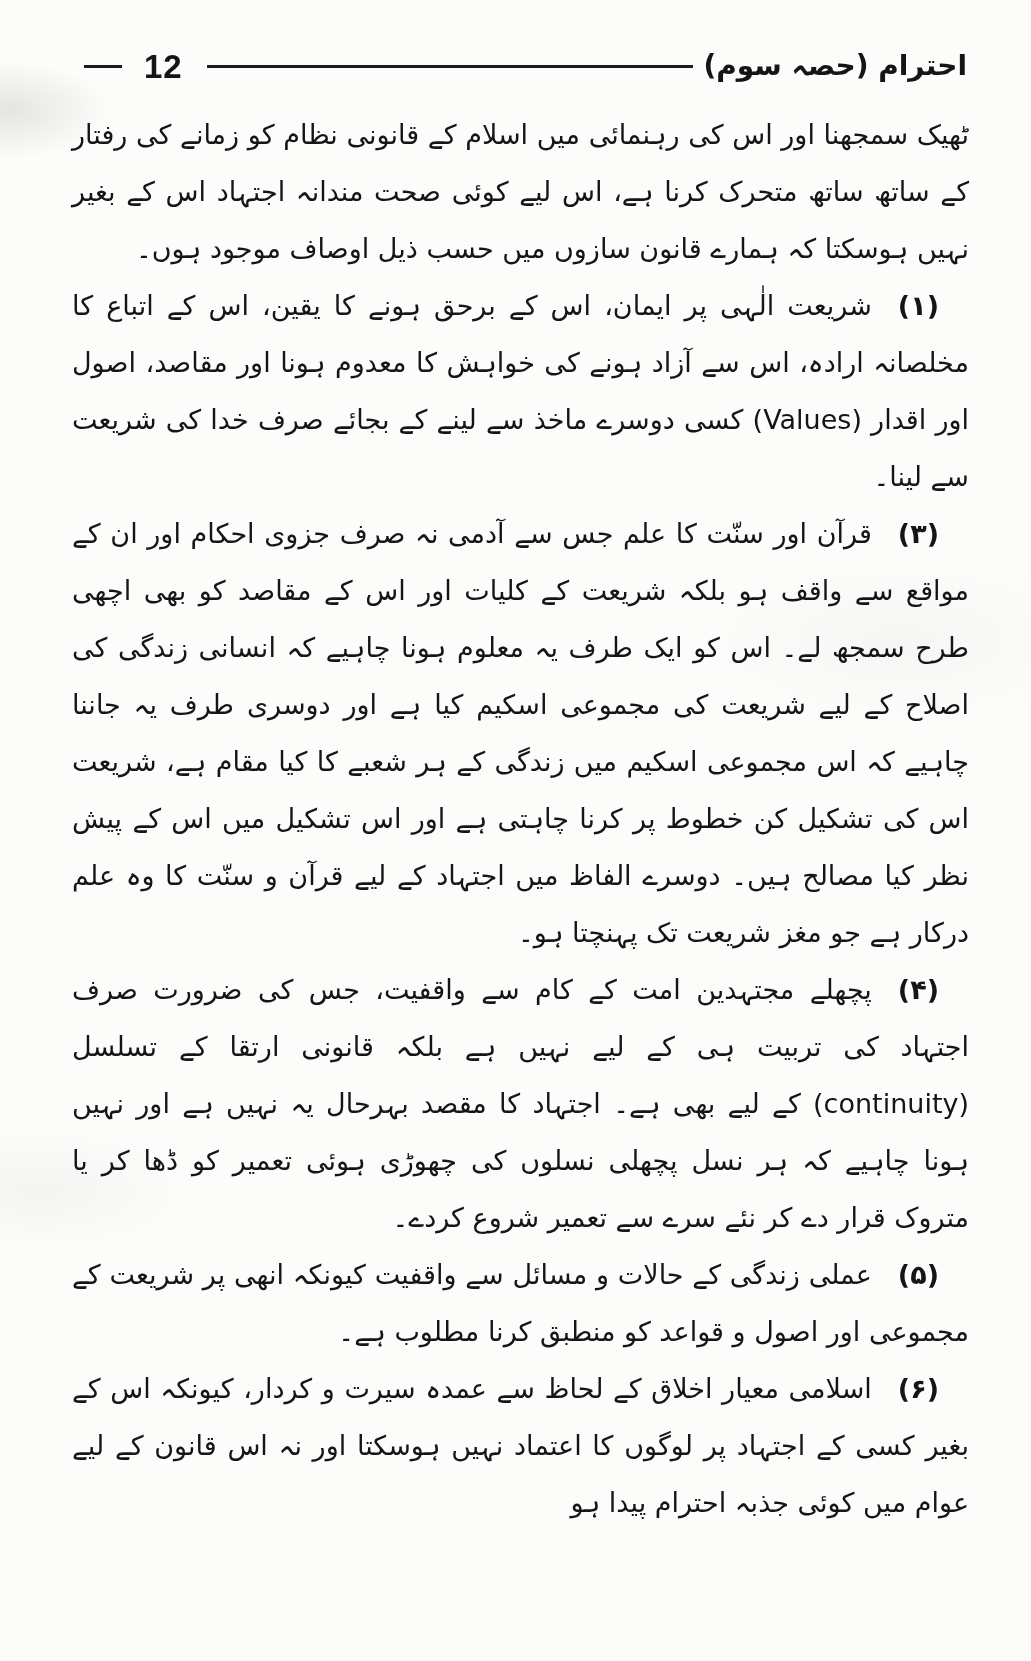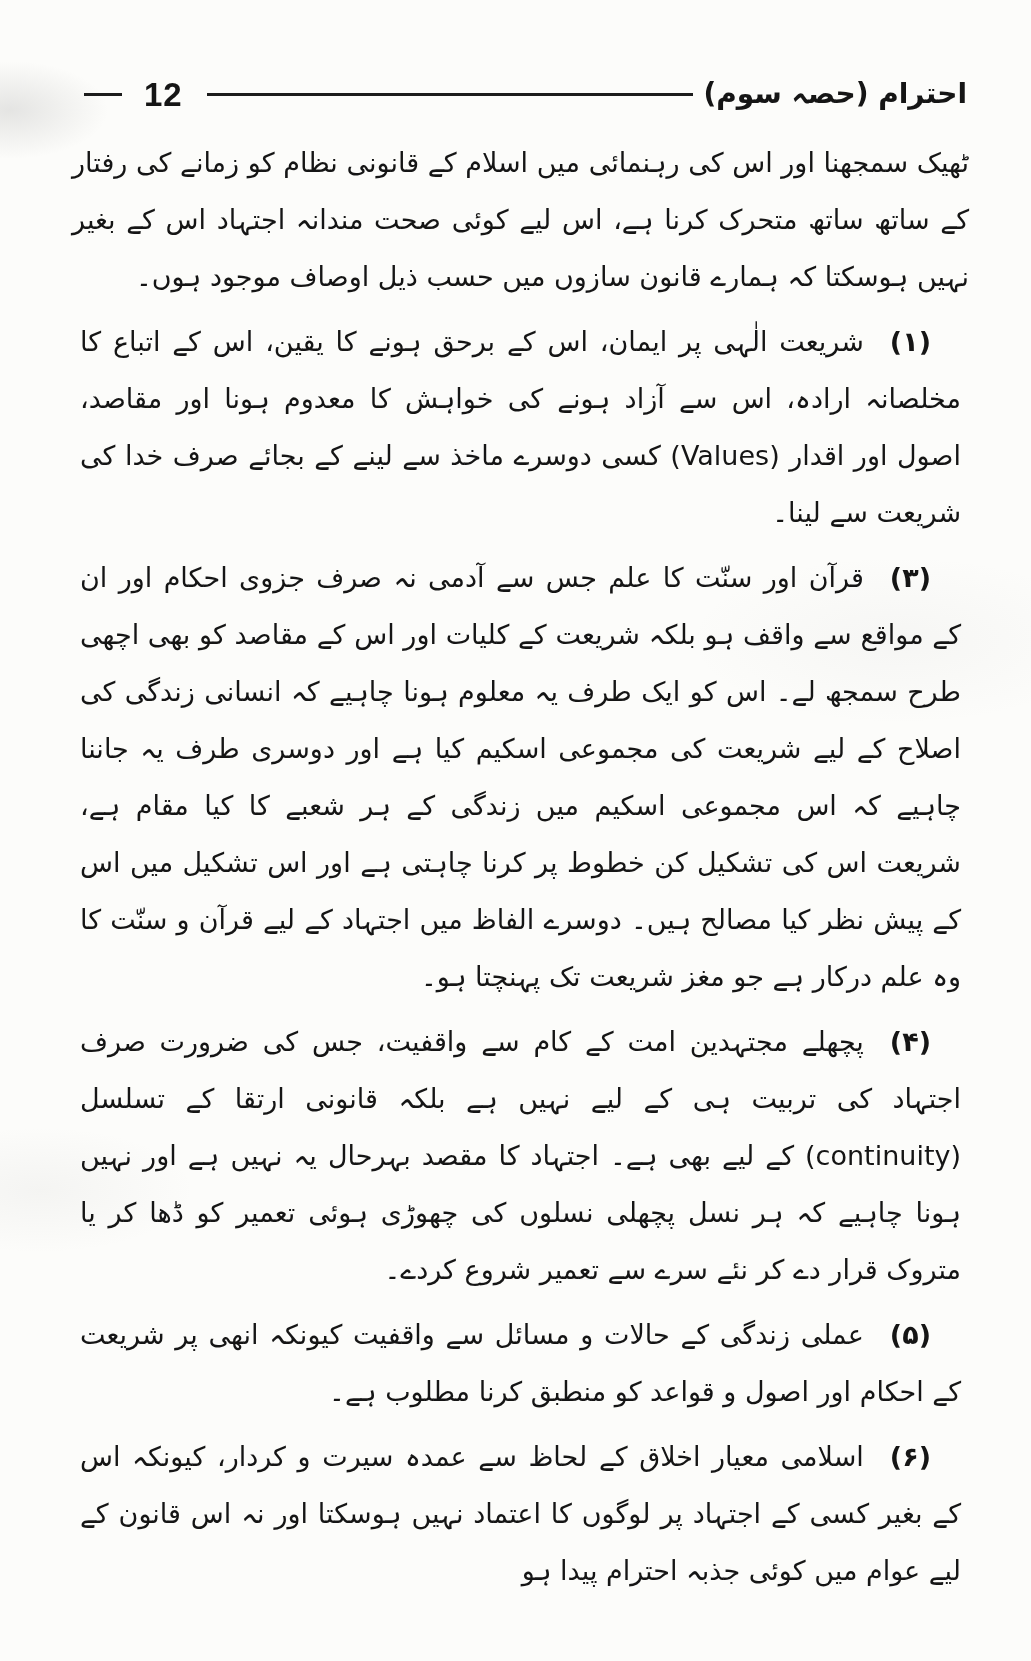--- a/index.html
+++ b/index.html
@@ -21,21 +21,21 @@
     color: #151515;
     overflow: hidden;
     font-family: "DejaVu Sans", sans-serif;
   }
   
   .header {
     direction: ltr;
     display: flex;
     align-items: center;
     padding: 0 64px 0 84px;
-    margin-top: 68px;
+    margin-top: 40px;
     height: 52px;
     justify-content: flex-end;
   }
   .header .dash {
     width: 38px;
     height: 3px;
     background: #1c1c1c;
     flex: 0 0 auto;
   }
   .header .pagenum {
@@ -64,21 +64,21 @@
     direction: rtl;
     padding: 14px 62px 0 72px;
     font-size: 27px;
     line-height: 57px;
     text-align: justify;
     text-justify: inter-word;
     font-weight: 500;
   }
   .para { margin: 0; }
   .item {
-    margin: 8px;
+    margin: 0;
     text-indent: 30px; 
   }
   .item .num {
     font-weight: bold;
     padding-left: 26px; 
     text-indent: 0;
   }
   .item .txt { text-indent: 0; }
 </style>
 </head>
@@ -96,19 +96,19 @@
   <div class="body">
     <p class="para">ٹھیک سمجھنا اور اس کی رہنمائی میں اسلام کے قانونی نظام کو زمانے کی رفتار کے ساتھ ساتھ متحرک کرنا ہے، اس لیے کوئی صحت مندانہ اجتہاد اس کے بغیر نہیں ہوسکتا کہ ہمارے قانون سازوں میں حسب ذیل اوصاف موجود ہوں۔</p>
     <div id="items">
   <p class="item"><span class="num">(۱)</span><span class="txt">شریعت الٰہی پر ایمان، اس کے برحق ہونے کا یقین، اس کے اتباع کا مخلصانہ ارادہ، اس سے آزاد ہونے کی خواہش کا معدوم ہونا اور مقاصد، اصول اور اقدار (Values) کسی دوسرے ماخذ سے لینے کے بجائے صرف خدا کی شریعت سے لینا۔</span></p>
 
 
   <p class="item"><span class="num">(۳)</span><span class="txt">قرآن اور سنّت کا علم جس سے آدمی نہ صرف جزوی احکام اور ان کے مواقع سے واقف ہو بلکہ شریعت کے کلیات اور اس کے مقاصد کو بھی اچھی طرح سمجھ لے۔ اس کو ایک طرف یہ معلوم ہونا چاہیے کہ انسانی زندگی کی اصلاح کے لیے شریعت کی مجموعی اسکیم کیا ہے اور دوسری طرف یہ جاننا چاہیے کہ اس مجموعی اسکیم میں زندگی کے ہر شعبے کا کیا مقام ہے، شریعت اس کی تشکیل کن خطوط پر کرنا چاہتی ہے اور اس تشکیل میں اس کے پیش نظر کیا مصالح ہیں۔ دوسرے الفاظ میں اجتہاد کے لیے قرآن و سنّت کا وہ علم درکار ہے جو مغز شریعت تک پہنچتا ہو۔</span></p>
 
   <p class="item"><span class="num">(۴)</span><span class="txt">پچھلے مجتہدین امت کے کام سے واقفیت، جس کی ضرورت صرف اجتہاد کی تربیت ہی کے لیے نہیں ہے بلکہ قانونی ارتقا کے تسلسل (continuity) کے لیے بھی ہے۔ اجتہاد کا مقصد بہرحال یہ نہیں ہے اور نہیں ہونا چاہیے کہ ہر نسل پچھلی نسلوں کی چھوڑی ہوئی تعمیر کو ڈھا کر یا متروک قرار دے کر نئے سرے سے تعمیر شروع کردے۔</span></p>
 
-  <p class="item"><span class="num">(۵)</span><span class="txt">عملی زندگی کے حالات و مسائل سے واقفیت کیونکہ انھی پر شریعت کے احکام اور اصول و قواعد کو منطبق کرنا مطلوب ہے۔</span></p>
+  <p class="item"><span class="num">(۵)</span><span class="txt">عملی زندگی کے حالات و مسائل سے واقفیت کیونکہ انھی پر شریعت کے مجموعی اور اصول و قواعد کو منطبق کرنا مطلوب ہے۔</span></p>
 
   <p class="item"><span class="num">(۶)</span><span class="txt">اسلامی معیار اخلاق کے لحاظ سے عمدہ سیرت و کردار، کیونکہ اس کے بغیر کسی کے اجتہاد پر لوگوں کا اعتماد نہیں ہوسکتا اور نہ اس قانون کے لیے عوام میں کوئی جذبہ احترام پیدا ہو</span></p>
 </div>
   </div>
 
 </div>
 
 </body></html>

